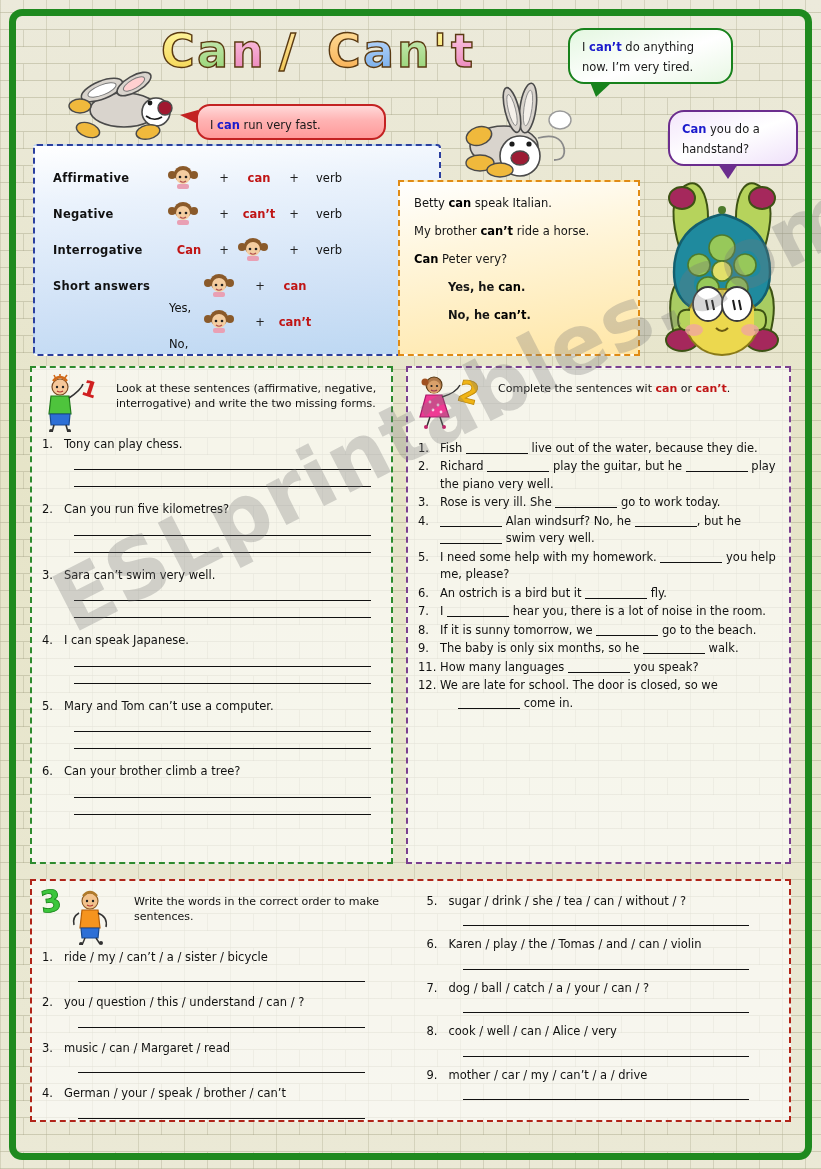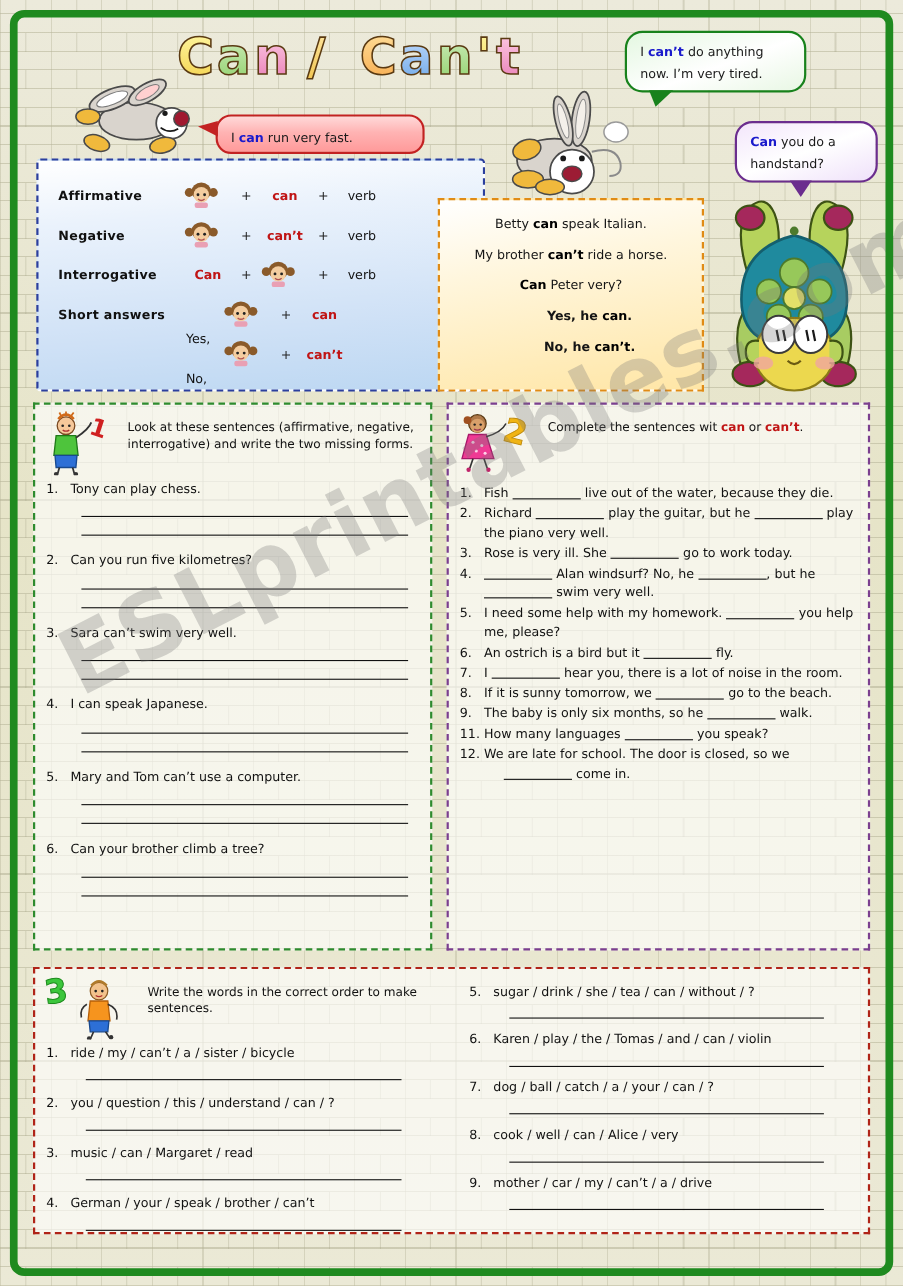--- a/index.html
+++ b/index.html
@@ -189,21 +189,21 @@
     left: 398px; top: 180px;
     width: 242px; height: 176px;
     border: 2px dashed #e08b15;
     background: linear-gradient(170deg,#ffffff 0%, #fff6dd 35%, #ffe6a6 100%);
     box-sizing: border-box;
     z-index: 7;
     padding: 14px 14px 0 14px;
     font-size: 11.5px;
     color: #151515;
   }
-  .examples-box p { margin: 0 0 14px 0; text-align: center; }
+  .examples-box p { margin: 0 0 14px 0; }
   .examples-box p.indent { padding-left: 34px; font-weight: bold; }
   .examples-box b { color:#000; }
 
   
   .ex {
     position: absolute;
     box-sizing: border-box;
     z-index: 7;
     background: rgba(255,255,255,0.62);
   }

